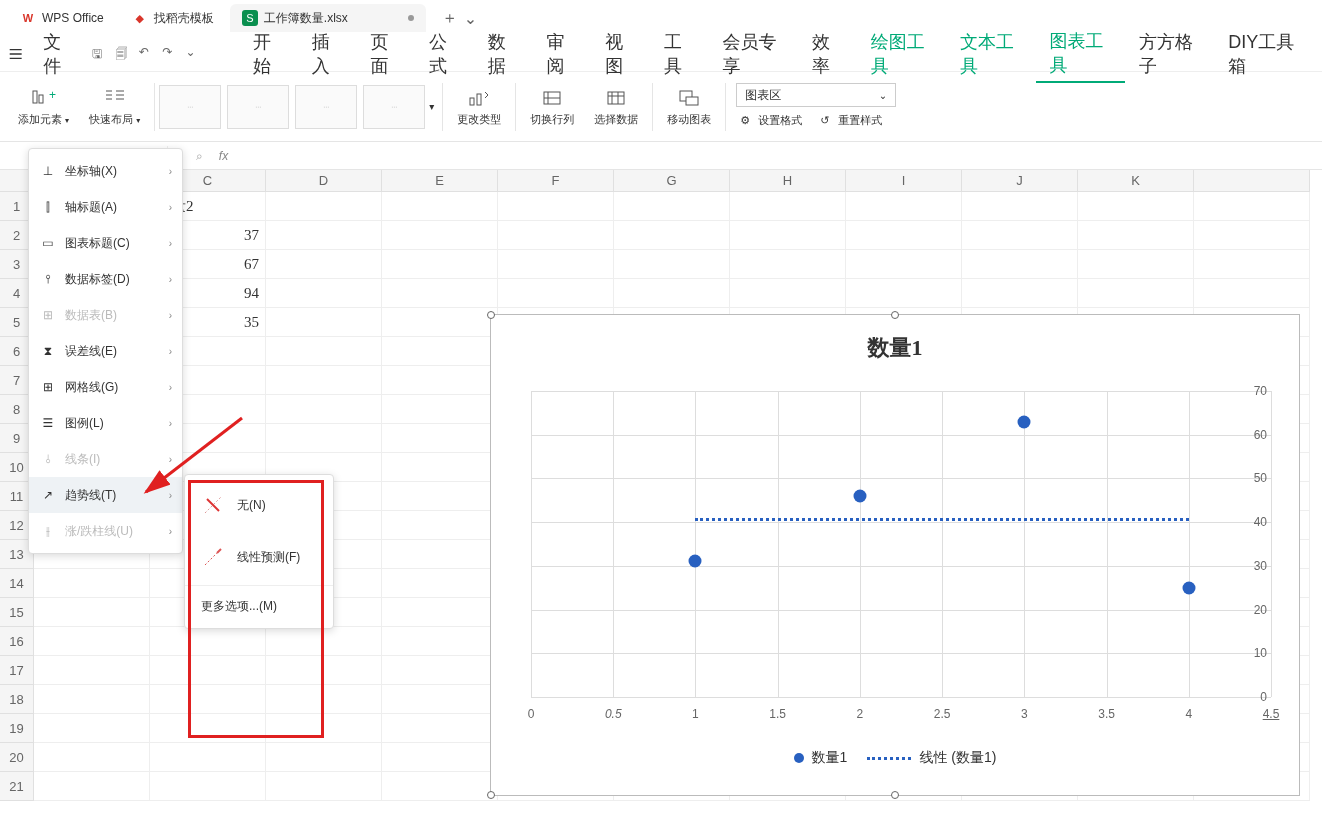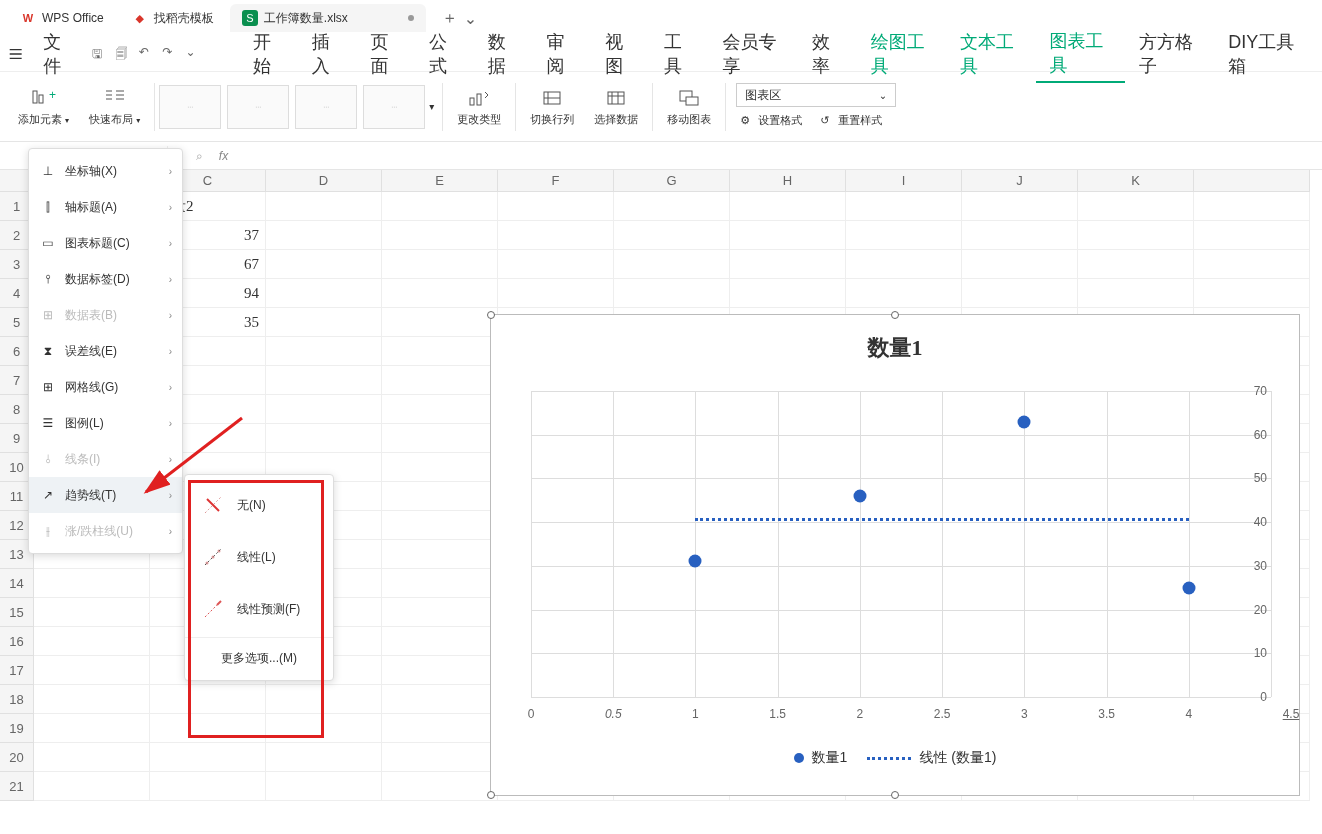--- a/index.html
+++ b/index.html
@@ -612,39 +612,28 @@
         <svg width="24" height="24" viewBox="0 0 24 24">
           <path d="M4 20L20 4" stroke="#d99" stroke-width="1" stroke-dasharray="2"></path>
           <path d="M6 6l12 12" stroke="#d33" stroke-width="2"></path>
         </svg>
       </span>
       <span>无(N)</span>
     </div>
   <div class="submenu-item">
       <span class="submenu-icon">
         <svg width="24" height="24" viewBox="0 0 24 24">
-          <circle cx="6" cy="18" r="1.5" fill="#d99"></circle>
-          <circle cx="12" cy="12" r="1.5" fill="#d99"></circle>
-          <circle cx="18" cy="6" r="1.5" fill="#d99"></circle>
-          <path d="M4 20L20 4" stroke="#555" stroke-dasharray="2"></path>
-        </svg>
-      </span>
-      <span>线性(L)</span>
-    </div>
-  <div class="submenu-item">
-      <span class="submenu-icon">
-        <svg width="24" height="24" viewBox="0 0 24 24">
           <path d="M4 20L20 4" stroke="#d55" stroke-dasharray="2"></path>
           <path d="M16 8l4-4" stroke="#d55" stroke-width="2"></path>
         </svg>
       </span>
       <span>线性预测(F)</span>
     </div>
   <div class="dropdown-sep"></div>
-  <div class="submenu-item" style="height:36px;justify-content:center;">
+  <div class="submenu-item" style="height:36px;justify-content:flex-start;">
       <span>更多选项...(M)</span>
     </div>
 </div>
 
 <div class="anno-box"></div>
 <svg class="anno-arrow" width="110" height="86" viewBox="0 0 110 86">
   <defs>
       <marker id="ah" markerWidth="10" markerHeight="10" refX="8" refY="3" orient="auto">
         <path d="M0 0L9 3L0 6Z" fill="#e02020"></path>
       </marker>
@@ -687,21 +676,21 @@
       <div class="chart-xlabel" style="left: 328.889px; top: 316px;">2</div>
       <div class="chart-grid-v" style="left: 411.111px;"></div>
       <div class="chart-xlabel" style="left: 411.111px; top: 316px;">2.5</div>
       <div class="chart-grid-v" style="left: 493.333px;"></div>
       <div class="chart-xlabel" style="left: 493.333px; top: 316px;">3</div>
       <div class="chart-grid-v" style="left: 575.556px;"></div>
       <div class="chart-xlabel" style="left: 575.556px; top: 316px; text-align: right;">3.5</div>
       <div class="chart-grid-v" style="left: 657.778px;"></div>
       <div class="chart-xlabel" style="left: 657.778px; top: 316px;">4</div>
       <div class="chart-grid-v" style="left: 740px;"></div>
-      <div class="chart-xlabel" style="left: 760px; top: 316px; text-decoration: underline;">4.5</div>
+      <div class="chart-xlabel" style="left: 740px; top: 316px; text-decoration: underline;">4.5</div>
       <div class="chart-trend" style="top: 126.771px; left: 164.444px; width: 493.333px;"></div>
       <div class="chart-point" style="left: 164.444px; top: 170.486px;"></div>
       <div class="chart-point" style="left: 328.889px; top: 104.914px;"></div>
       <div class="chart-point" style="left: 493.333px; top: 30.6px;"></div>
       <div class="chart-point" style="left: 657.778px; top: 196.714px;"></div>
     </div>
   <div class="chart-legend">
     <span class="legend-text">
         <span class="legend-dot"></span>
         <span>数量1</span>

